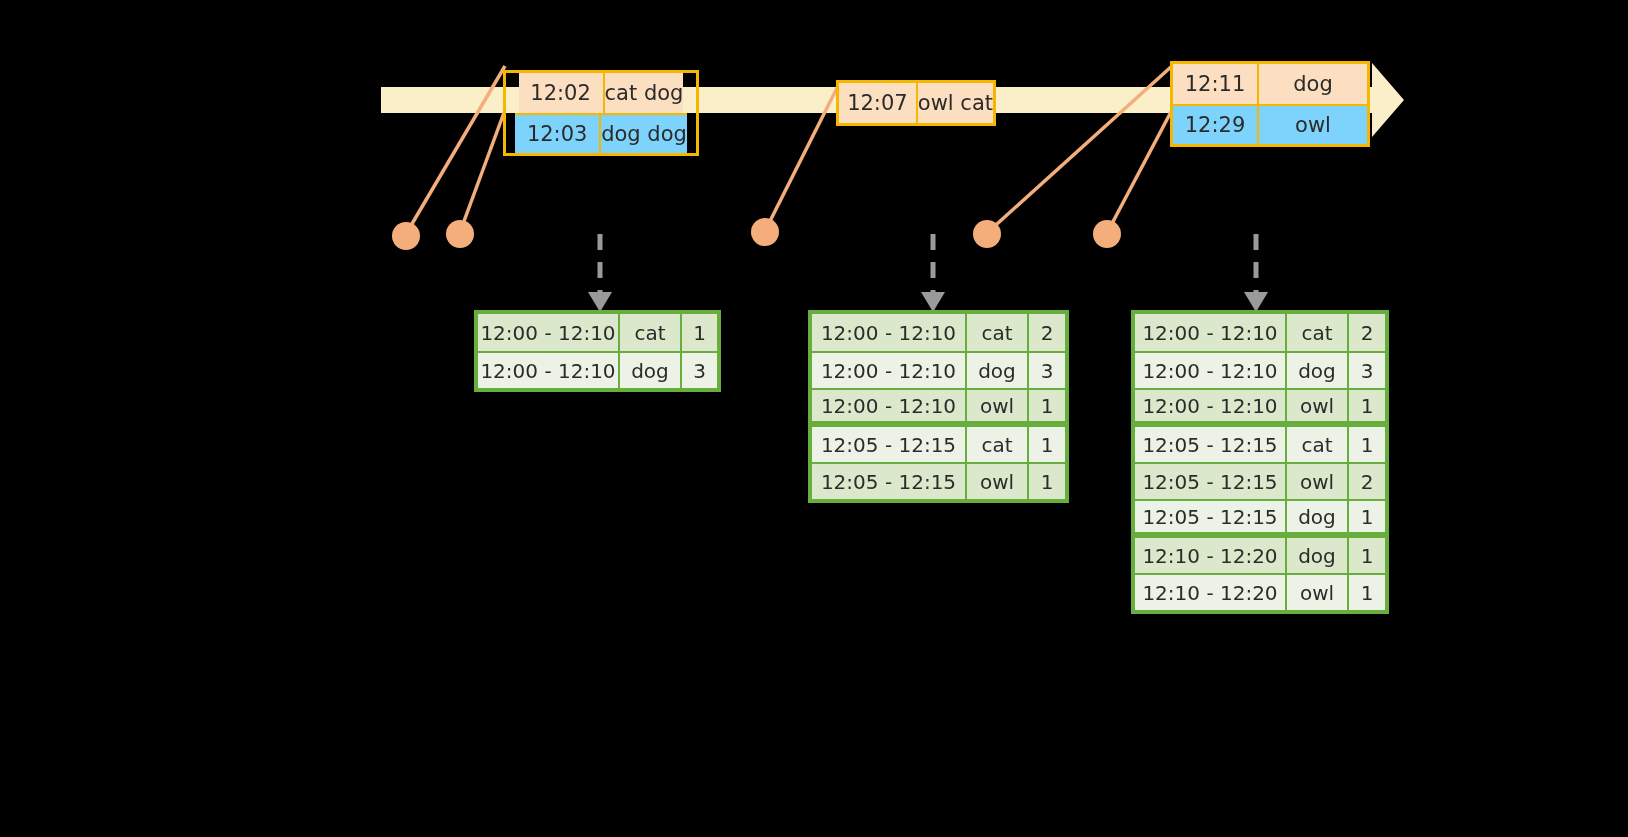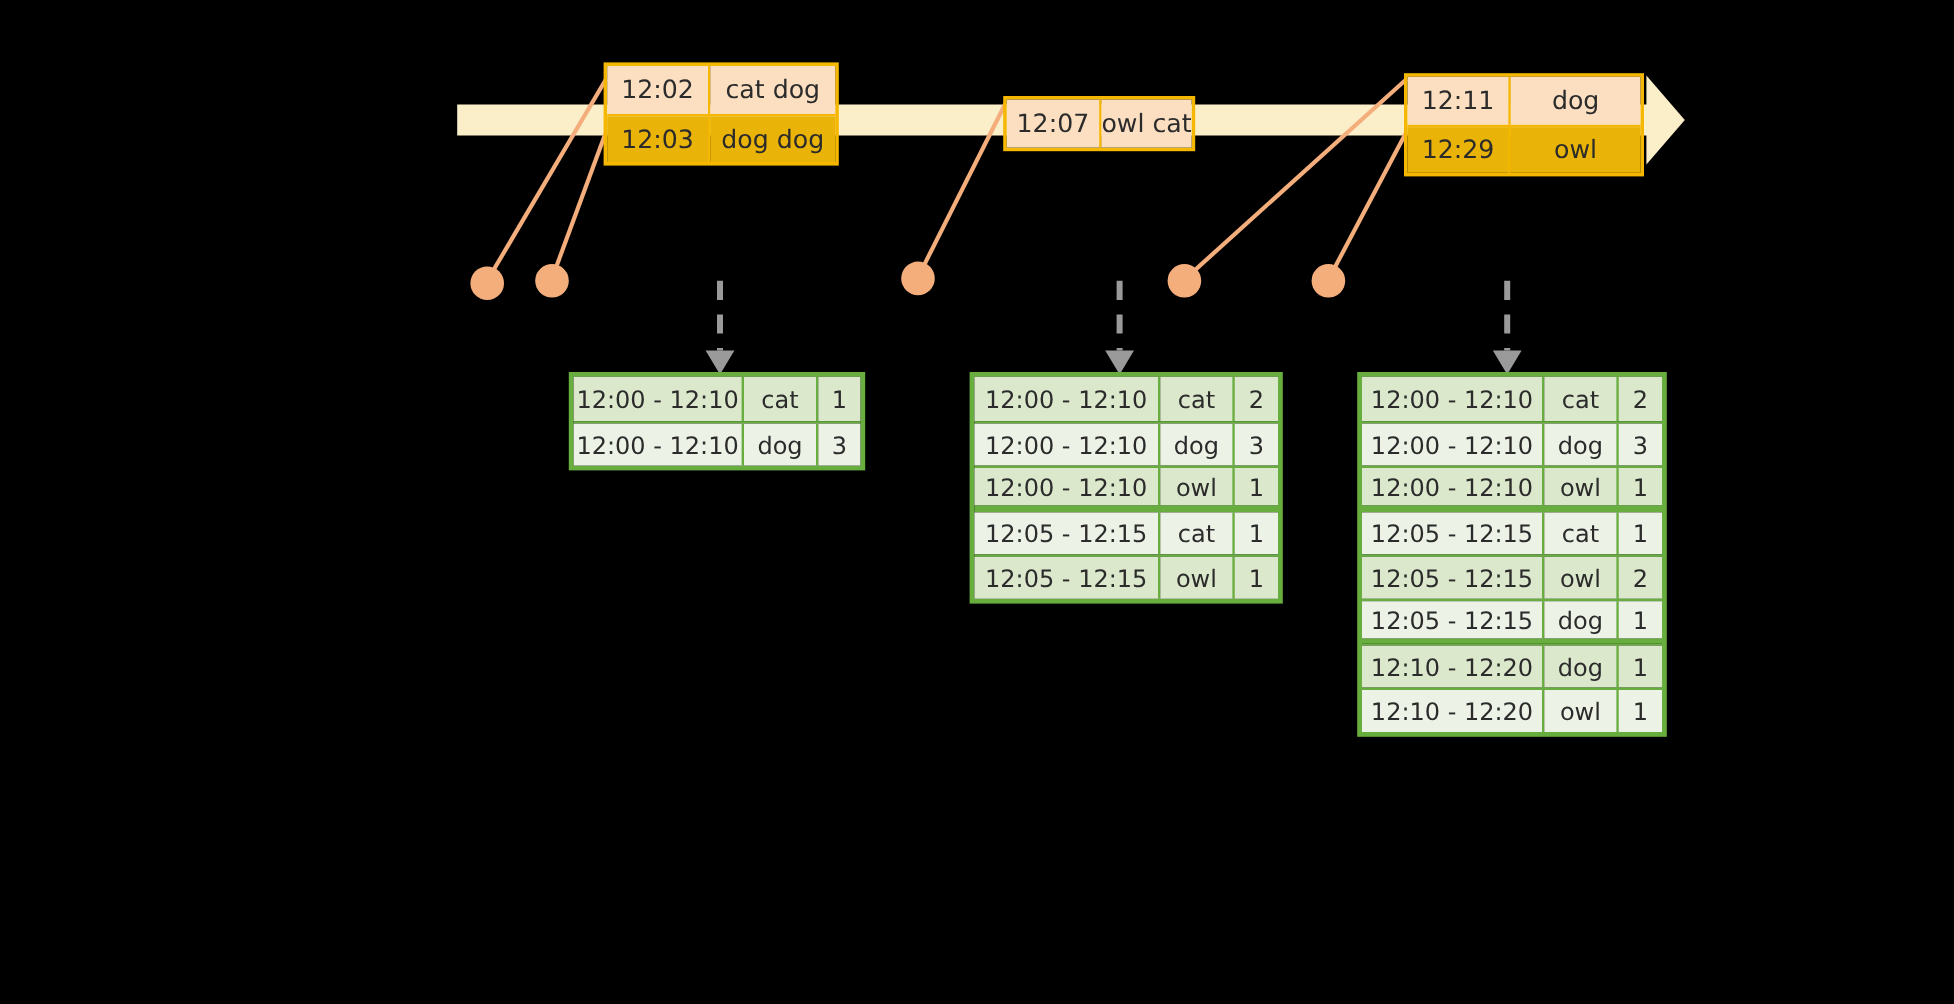--- a/index.html
+++ b/index.html
@@ -26,21 +26,21 @@
   .evt-row + .evt-row{border-top:2px solid #F5B700;}
   .evt-time,.evt-words{
     display:flex;align-items:center;justify-content:center;
     box-sizing:border-box;
     font-size:21px;color:#2b2b2b;
     white-space:nowrap;
   }
   .evt-time{width:86px;border-right:2px solid #F5B700;}
   .evt-words{flex:1;}
   .shade-a .evt-time,.shade-a .evt-words{background:#FBDFC0;}
-  .shade-b .evt-time,.shade-b .evt-words{background:#eab308;}
+  .shade-b .evt-time,.shade-b .evt-words{background:#7dd3fc;}
 
   
   .res-table{
     position:absolute;
     border:4px solid #67AE3F;
     box-sizing:border-box;
     display:flex;flex-direction:column;
     z-index:5;
     text-align:center;
   }
@@ -87,21 +87,21 @@
     <g stroke="#9A9A9A" stroke-width="5" fill="none">
       <line x1="600" y1="234" x2="600" y2="292" stroke-dasharray="16 12"></line>
       <line x1="933" y1="234" x2="933" y2="292" stroke-dasharray="16 12"></line>
       <line x1="1256" y1="234" x2="1256" y2="292" stroke-dasharray="16 12"></line>
     </g>
     <polygon points="588,292 612,292 600,312" fill="#9A9A9A"></polygon>
     <polygon points="921,292 945,292 933,312" fill="#9A9A9A"></polygon>
     <polygon points="1244,292 1268,292 1256,312" fill="#9A9A9A"></polygon>
   </svg>
 
-  <div class="evt-box" id="evt1" style="left:503px;top:52px;width:196px;">
+  <div class="evt-box" id="evt1" style="left:503px;top:70px;width:196px;align-items:center;">
     <div class="evt-row shade-a">
       <div class="evt-time">12:02</div>
       <div class="evt-words">cat dog</div>
     </div>
     <div class="evt-row shade-b">
       <div class="evt-time">12:03</div>
       <div class="evt-words">dog dog</div>
     </div>
   </div>
 

